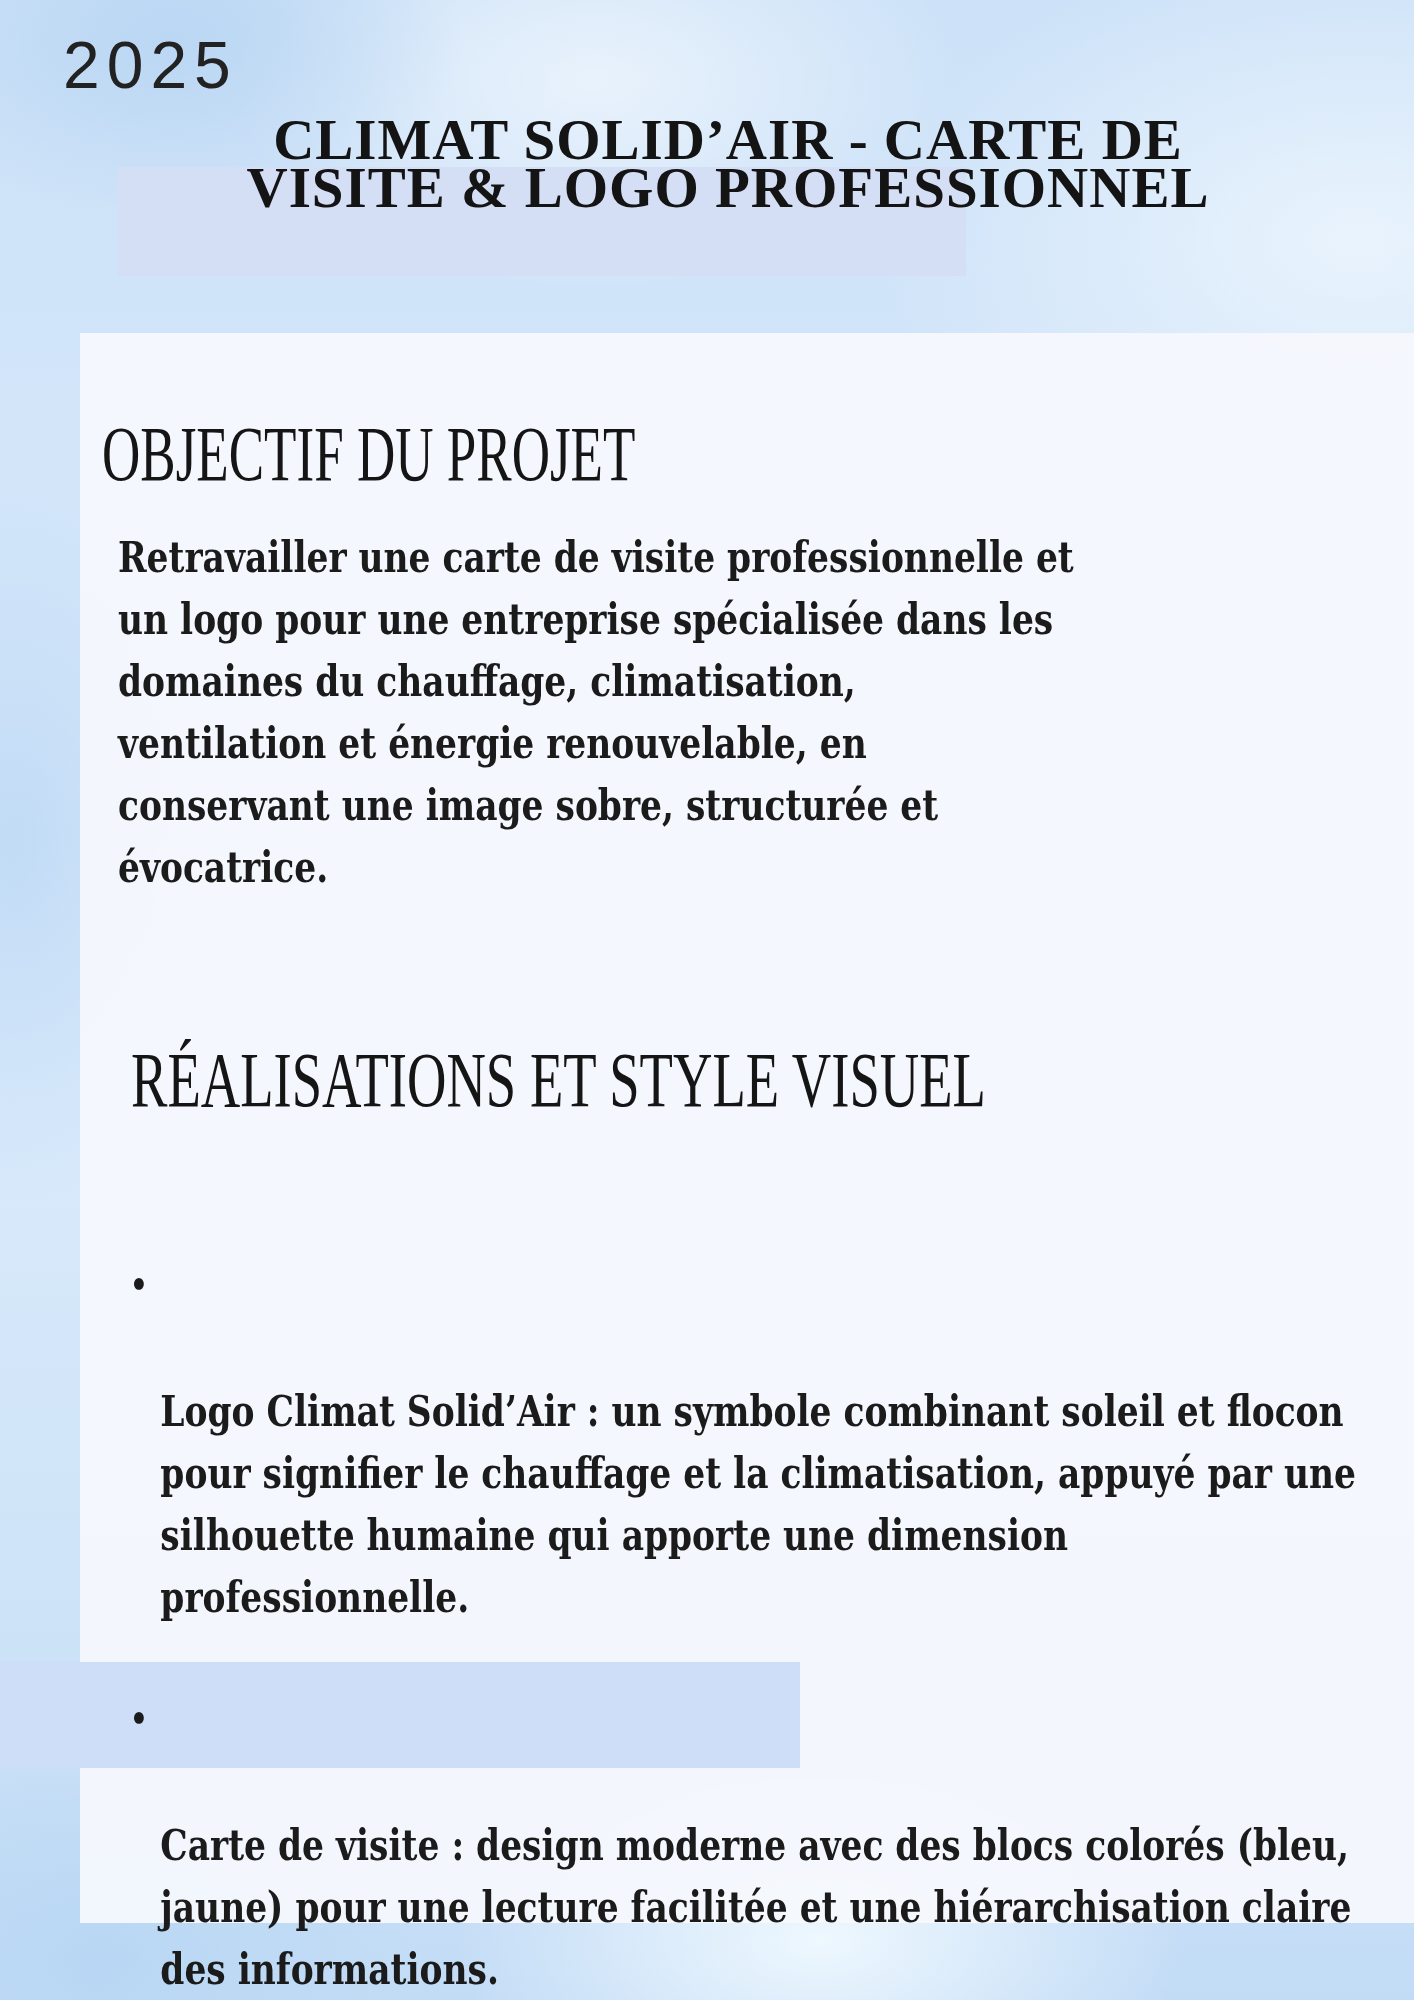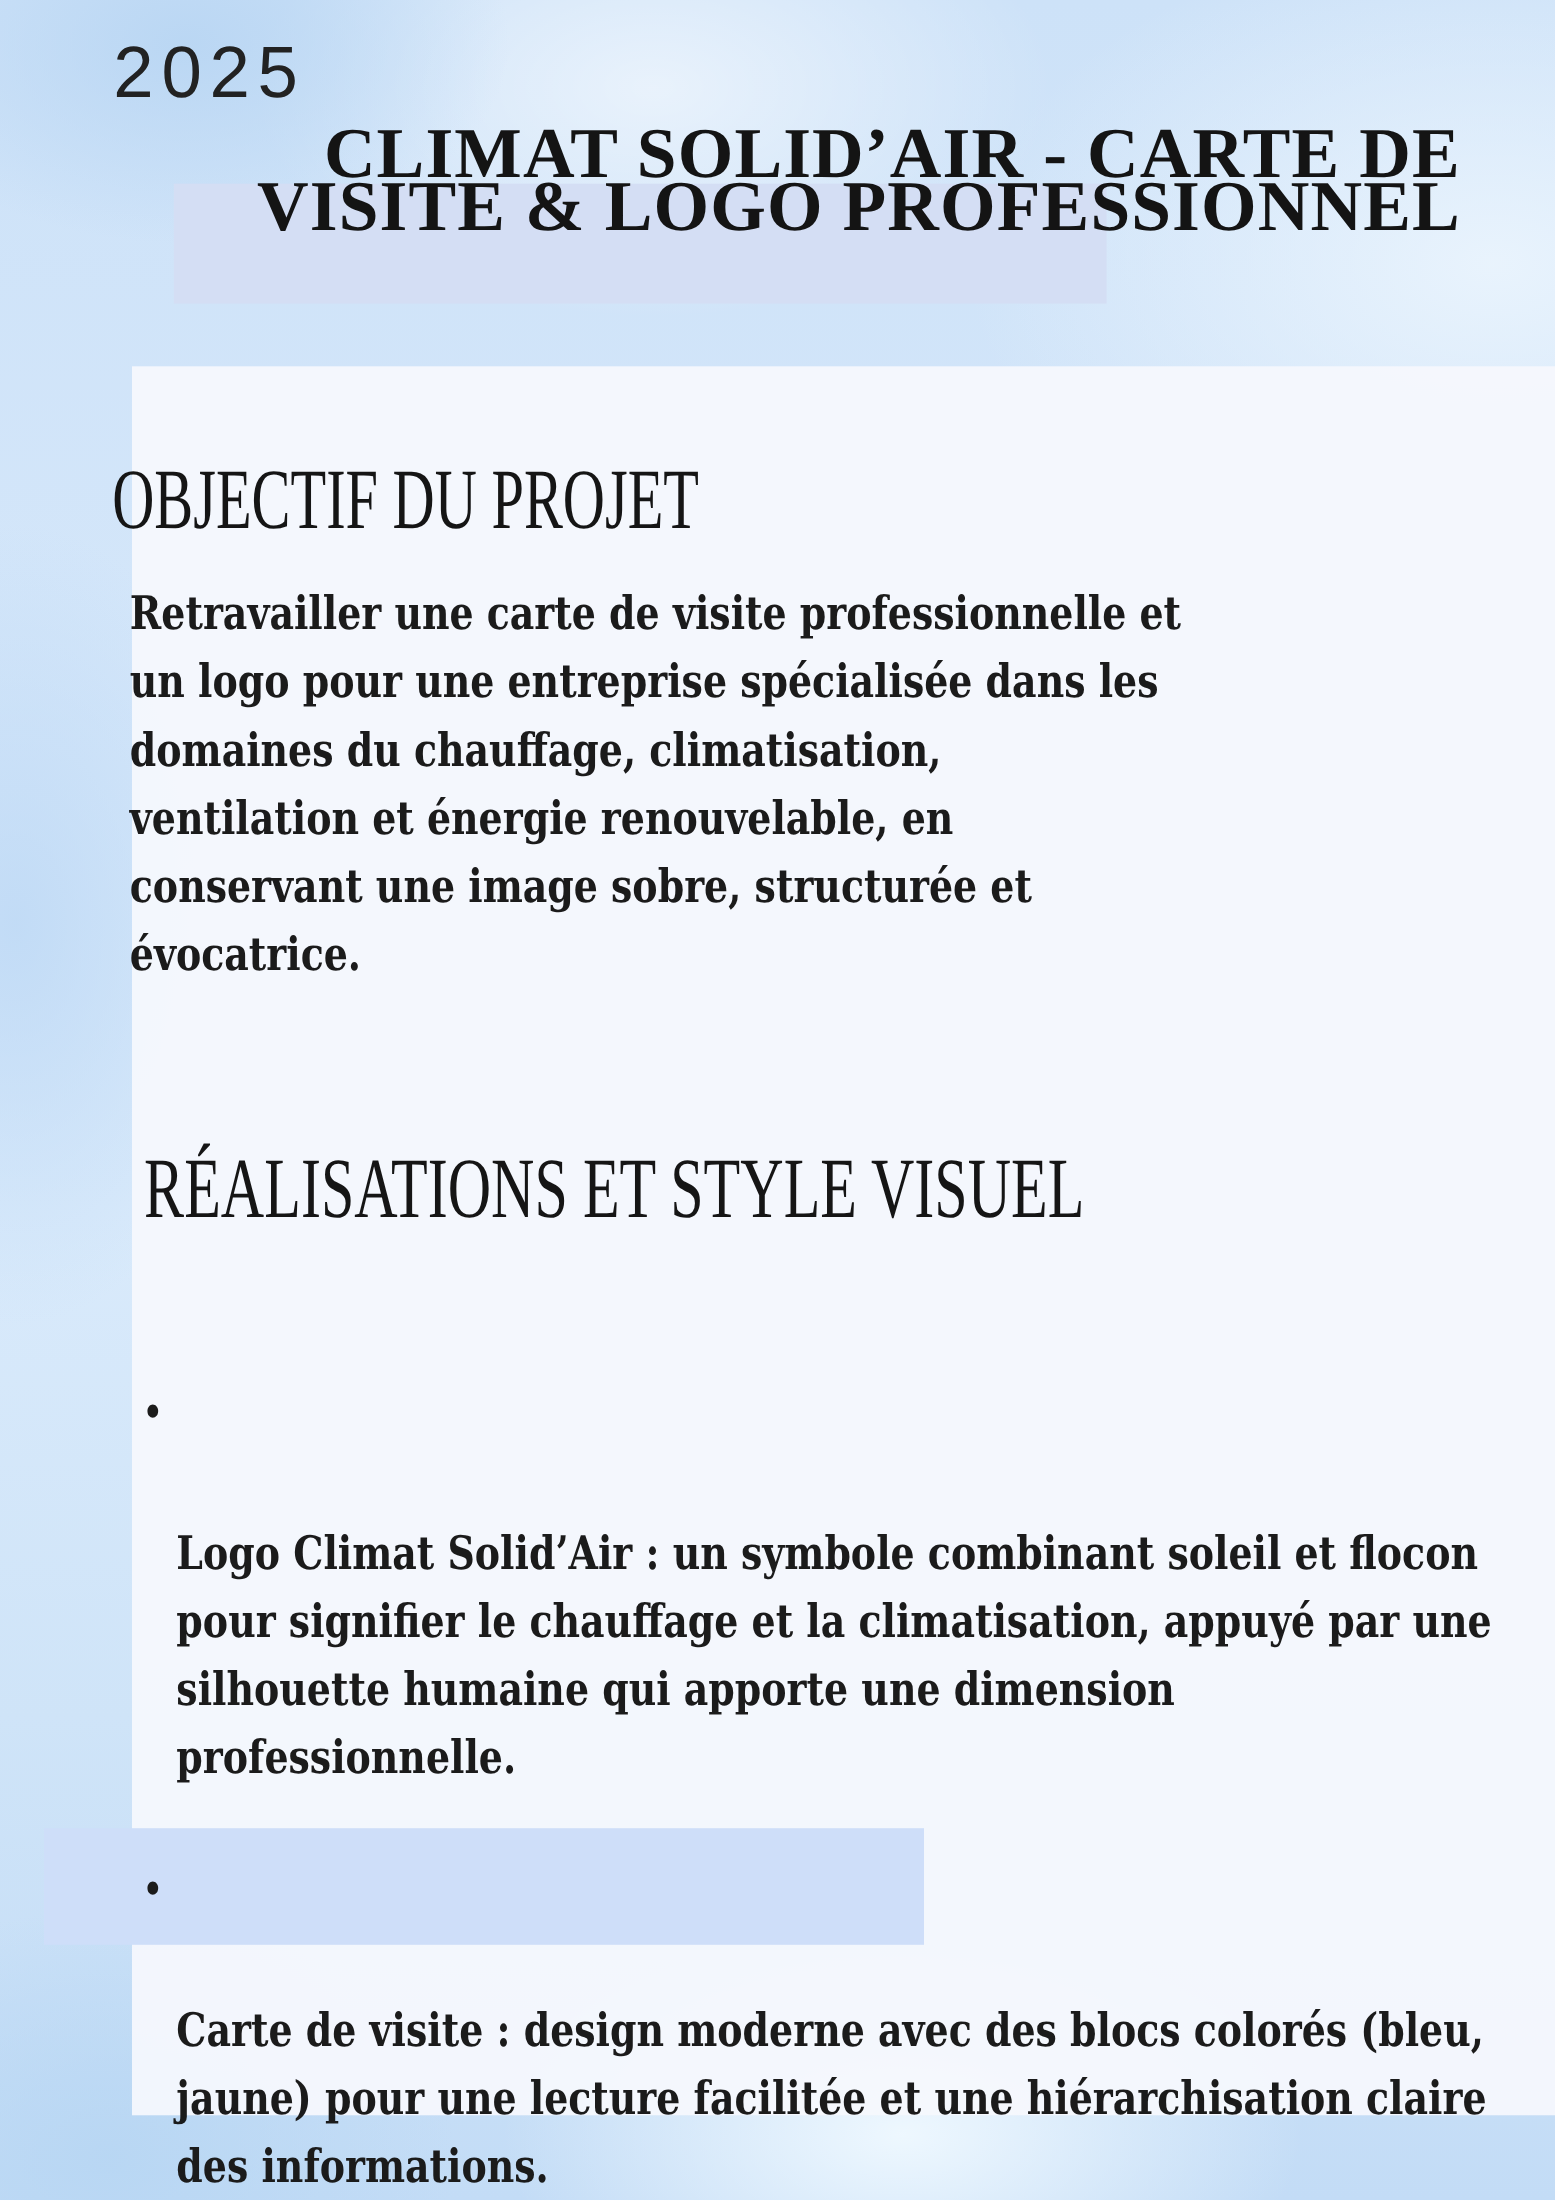--- a/index.html
+++ b/index.html
@@ -8,34 +8,34 @@
     position:relative;width:1414px;height:2000px;overflow:hidden;margin:0 auto;
     background:
       radial-gradient(420px 260px at 12% 2%, rgba(185,214,243,0.95), rgba(185,214,243,0) 70%),
       radial-gradient(520px 300px at 42% 4%, rgba(255,255,255,0.55), rgba(255,255,255,0) 70%),
       radial-gradient(640px 400px at 96% 12%, rgba(234,244,253,0.95), rgba(234,244,253,0) 75%),
       radial-gradient(320px 520px at 1% 42%, rgba(190,217,245,0.85), rgba(190,217,245,0) 70%),
       radial-gradient(520px 280px at 58% 97%, rgba(240,249,255,0.95), rgba(240,249,255,0) 70%),
       radial-gradient(420px 300px at 7% 98%, rgba(183,214,243,0.9), rgba(183,214,243,0) 75%),
       linear-gradient(180deg,#cde2f8 0%,#d5e7fa 35%,#d9eafb 55%,#cfe4f8 78%,#c3dcf6 100%);
   }
-  .abs{position:absolute;margin-left:40px;}
+  .abs{position:absolute;}
   .year{
     left:63px;top:32px;
     font-family:"Liberation Sans",sans-serif;font-weight:400;
     font-size:66px;line-height:66px;letter-spacing:7px;color:#222;
   }
   .title-band{
     left:118px;top:167px;width:848px;height:109px;
     background:#d4def4;
   }
   .title{
-    left:128px;top:116px;width:1200px;text-align:right;
+    left:128px;top:116px;width:1200px;text-align:center;
     font-family:"Liberation Serif",serif;font-weight:700;
-    font-size:65px;line-height:48px;letter-spacing:1px;color:#141414;
+    font-size:57px;line-height:48px;letter-spacing:1px;color:#141414;
     white-space:pre-line;
   }
   .panel{
     left:80px;top:333px;width:1334px;height:1590px;
     background:rgba(245,248,253,0.94);
   }
   .heading{
     font-family:"Liberation Serif",serif;font-weight:400;
     font-size:78px;line-height:90px;color:#151515;
     transform-origin:left top;white-space:nowrap;

